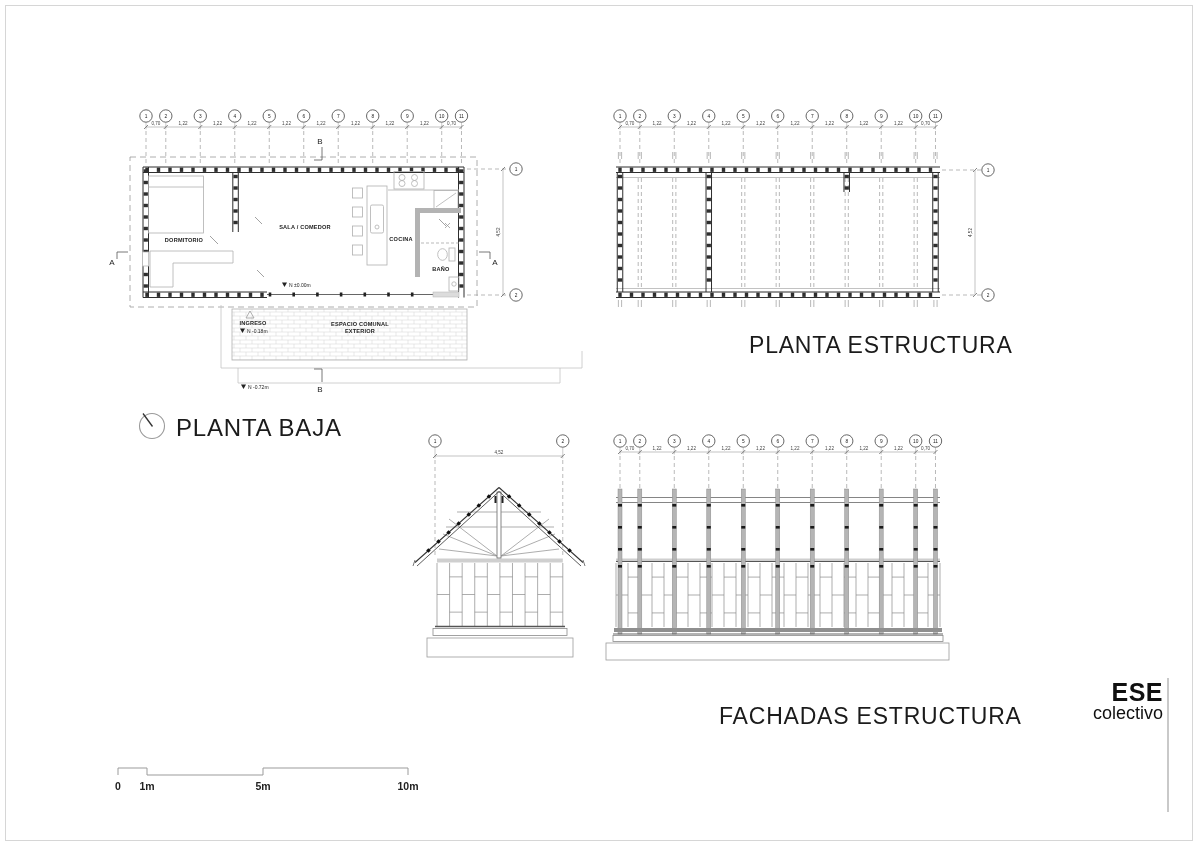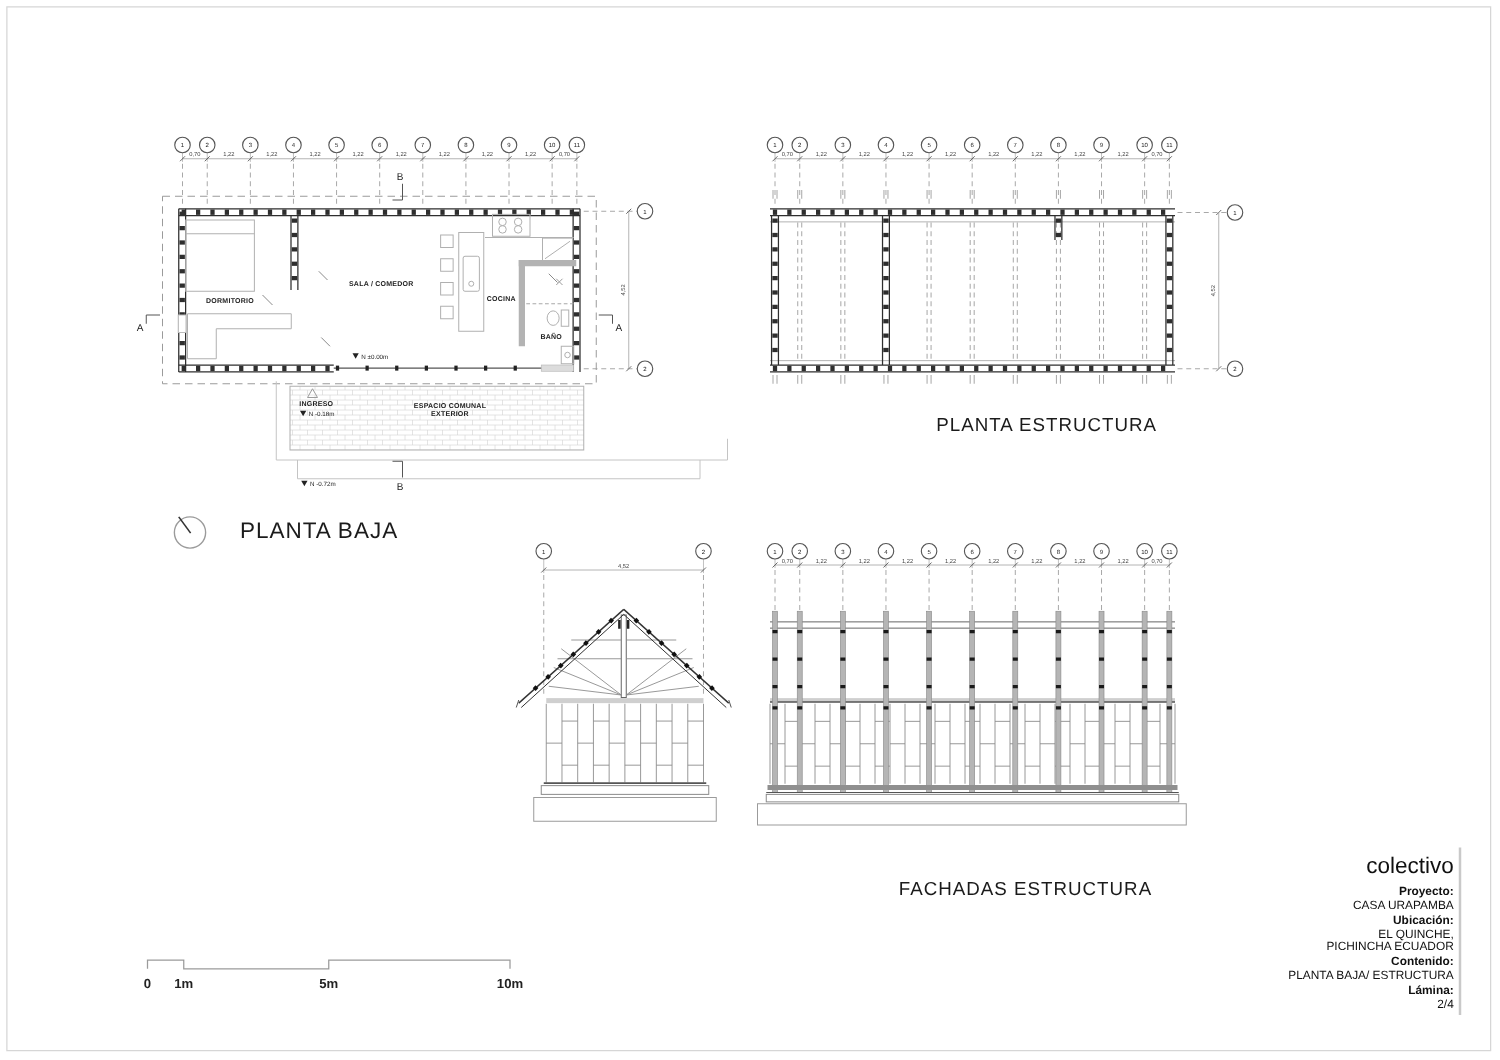--- a/index.html
+++ b/index.html
@@ -5,22 +5,22 @@
   html,body{margin:0;padding:0}
   body{width:1200px;height:848px;background:#fff;position:relative;overflow:hidden;
        font-family:"Liberation Sans",sans-serif}
   .sheet-border{position:absolute;left:5px;top:5px;width:1186px;height:834px;
        border:1.5px solid #d6d6d6}
   #sheet-svg{position:absolute;left:0;top:0}
   svg text{font-family:"Liberation Sans",sans-serif}
   .t-room{font-size:5.6px;font-weight:bold;fill:#222;text-anchor:middle;letter-spacing:.2px}
   .t-lvl{font-size:5px;fill:#222;text-anchor:start}
   .t-sec{font-size:8px;fill:#222;text-anchor:middle}
-  .dtitle{position:absolute;color:#1b1b1b;font-size:15px;letter-spacing:.8px;white-space:nowrap}
-  #t-pb{left:192px;top:414px;font-size:18px}
+  .dtitle{position:absolute;color:#1b1b1b;font-size:23px;letter-spacing:.8px;white-space:nowrap}
+  #t-pb{left:176px;top:414px;font-size:24px}
   #t-pe{left:749px;top:332px}
   #t-fe{left:719px;top:703px}
   .titleblock{position:absolute;right:37px;top:682px;width:240px;text-align:right;
        color:#101010;line-height:1.12}
   .tb-brand{font-size:25px;font-weight:bold;line-height:.85;letter-spacing:.5px}
   .tb-sub{font-size:18px;margin-bottom:7px}
   .tb-label{font-size:9.5px;font-weight:bold;margin-top:1.5px}
   .tb-value{font-size:9.5px}
   .tb-rule{position:absolute;left:1167px;top:678px;width:2px;height:134px;background:#c9c9c9}
 </style>
@@ -791,25 +791,15 @@
     <text class="t-sec" x="320" y="392">B</text>
   </g>
 </svg>
 
 <div class="dtitle" id="t-pb">PLANTA BAJA</div>
 <div class="dtitle" id="t-pe">PLANTA ESTRUCTURA</div>
 <div class="dtitle" id="t-fe">FACHADAS ESTRUCTURA</div>
 
 <div class="tb-rule"></div>
 <div class="titleblock">
+  <div class="tb-brand">ESE</div>
   <div class="tb-sub">colectivo</div>
-  <div id="tb-fields">
-      <div class="tb-label">Proyecto:</div>
-      <div class="tb-value">CASA URAPAMBA</div>
-      <div class="tb-label">Ubicación:</div>
-      <div class="tb-value">EL QUINCHE,</div>
-      <div class="tb-value">PICHINCHA ECUADOR</div>
-      <div class="tb-label">Contenido:</div>
-      <div class="tb-value">PLANTA BAJA/ ESTRUCTURA</div>
-      <div class="tb-label">Lámina:</div>
-      <div class="tb-value">2/4</div>
-    </div>
 </div>
 
 </body></html>

